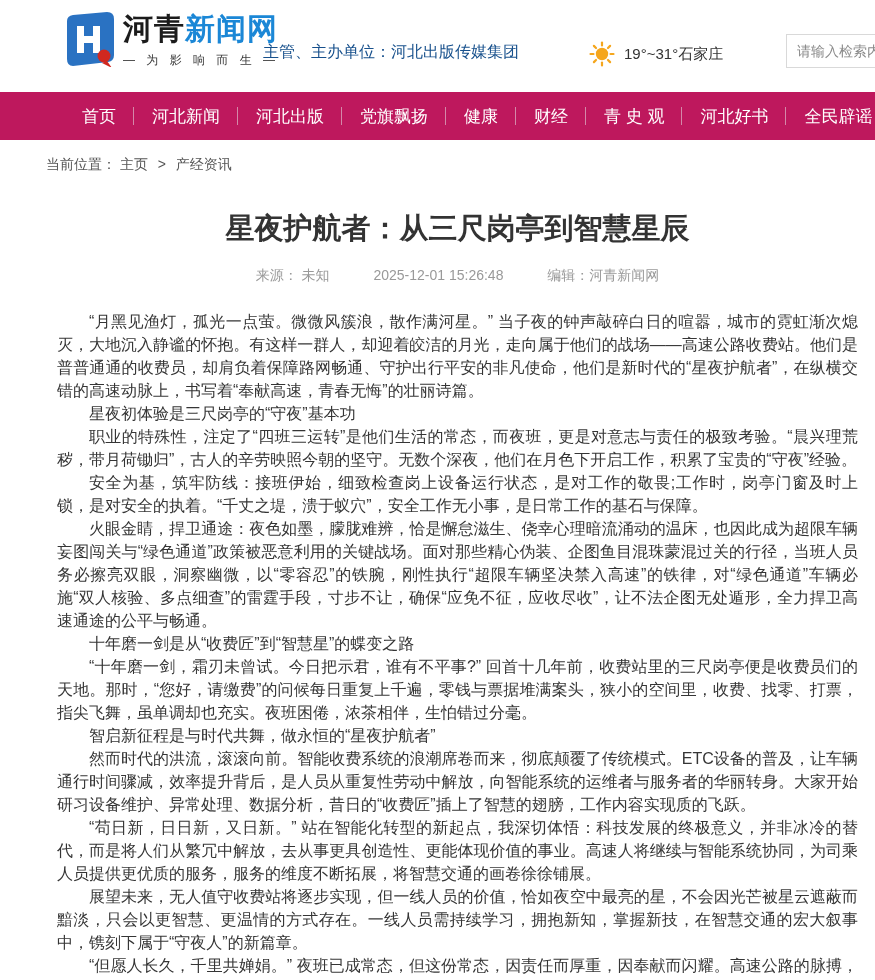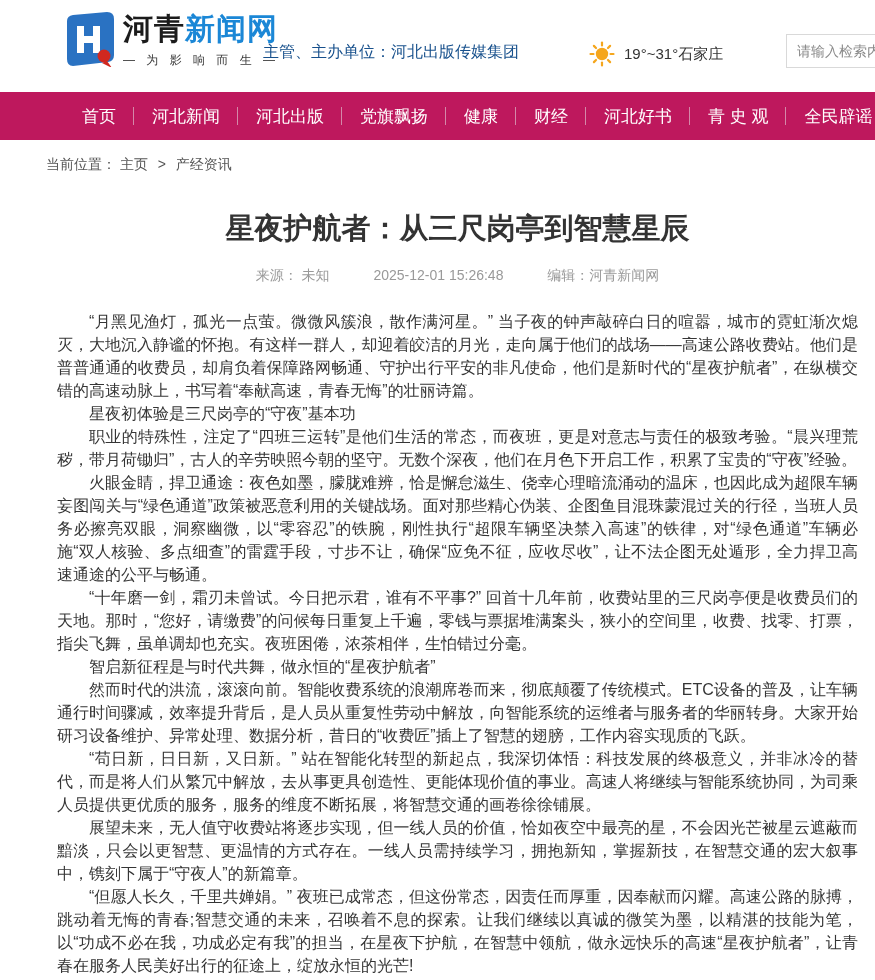--- a/index.html
+++ b/index.html
@@ -109,22 +109,22 @@
 </div>
 
 <div class="nav">
   <ul class="nav-list">
       <li class="nav-item">首页</li>
       <li class="nav-item">河北新闻</li>
       <li class="nav-item">河北出版</li>
       <li class="nav-item">党旗飘扬</li>
       <li class="nav-item">健康</li>
       <li class="nav-item">财经</li>
+      <li class="nav-item">青 史 观</li>
       <li class="nav-item">河北好书</li>
-      <li class="nav-item">青 史 观</li>
       <li class="nav-item">全民辟谣</li>
     </ul>
 </div>
 
 <div class="breadcrumb">
   <span>当前位置：</span>
   <a>主页</a>
   <span class="crumb-sep">&gt;</span>
   <a>产经资讯</a>
 </div>
@@ -135,21 +135,23 @@
   <div class="article-meta">
     <span class="m"><span>来源：</span> <span>未知</span></span>
     <span class="m">2025-12-01 15:26:48</span>
     <span class="m"><span>编辑：</span><span>河青新闻网</span></span>
   </div>
 
   <div class="article-body">
       <p>“月黑见渔灯，孤光一点萤。微微风簇浪，散作满河星。” 当子夜的钟声敲碎白日的喧嚣，城市的霓虹渐次熄灭，大地沉入静谧的怀抱。有这样一群人，却迎着皎洁的月光，走向属于他们的战场——高速公路收费站。他们是普普通通的收费员，却肩负着保障路网畅通、守护出行平安的非凡使命，他们是新时代的“星夜护航者”，在纵横交错的高速动脉上，书写着“奉献高速，青春无悔”的壮丽诗篇。</p>
       <p>星夜初体验是三尺岗亭的“守夜”基本功</p>
       <p>职业的特殊性，注定了“四班三运转”是他们生活的常态，而夜班，更是对意志与责任的极致考验。“晨兴理荒秽，带月荷锄归”，古人的辛劳映照今朝的坚守。无数个深夜，他们在月色下开启工作，积累了宝贵的“守夜”经验。</p>
+      <p>安全为基，筑牢防线：接班伊始，细致检查岗上设备运行状态，是对工作的敬畏;工作时，岗亭门窗及时上锁，是对安全的执着。“千丈之堤，溃于蚁穴”，安全工作无小事，是日常工作的基石与保障。</p>
       <p>火眼金睛，捍卫通途：夜色如墨，朦胧难辨，恰是懈怠滋生、侥幸心理暗流涌动的温床，也因此成为超限车辆妄图闯关与“绿色通道”政策被恶意利用的关键战场。面对那些精心伪装、企图鱼目混珠蒙混过关的行径，当班人员务必擦亮双眼，洞察幽微，以“零容忍”的铁腕，刚性执行“超限车辆坚决禁入高速”的铁律，对“绿色通道”车辆必施“双人核验、多点细查”的雷霆手段，寸步不让，确保“应免不征，应收尽收”，让不法企图无处遁形，全力捍卫高速通途的公平与畅通。</p>
+      <p>十年磨一剑是从“收费匠”到“智慧星”的蝶变之路</p>
       <p>“十年磨一剑，霜刃未曾试。今日把示君，谁有不平事?” 回首十几年前，收费站里的三尺岗亭便是收费员们的天地。那时，“您好，请缴费”的问候每日重复上千遍，零钱与票据堆满案头，狭小的空间里，收费、找零、打票，指尖飞舞，虽单调却也充实。夜班困倦，浓茶相伴，生怕错过分毫。</p>
       <p>智启新征程是与时代共舞，做永恒的“星夜护航者”</p>
       <p>然而时代的洪流，滚滚向前。智能收费系统的浪潮席卷而来，彻底颠覆了传统模式。ETC设备的普及，让车辆通行时间骤减，效率提升背后，是人员从重复性劳动中解放，向智能系统的运维者与服务者的华丽转身。大家开始研习设备维护、异常处理、数据分析，昔日的“收费匠”插上了智慧的翅膀，工作内容实现质的飞跃。</p>
       <p>“苟日新，日日新，又日新。” 站在智能化转型的新起点，我深切体悟：科技发展的终极意义，并非冰冷的替代，而是将人们从繁冗中解放，去从事更具创造性、更能体现价值的事业。高速人将继续与智能系统协同，为司乘人员提供更优质的服务，服务的维度不断拓展，将智慧交通的画卷徐徐铺展。</p>
       <p>展望未来，无人值守收费站将逐步实现，但一线人员的价值，恰如夜空中最亮的星，不会因光芒被星云遮蔽而黯淡，只会以更智慧、更温情的方式存在。一线人员需持续学习，拥抱新知，掌握新技，在智慧交通的宏大叙事中，镌刻下属于“守夜人”的新篇章。</p>
       <p>“但愿人长久，千里共婵娟。” 夜班已成常态，但这份常态，因责任而厚重，因奉献而闪耀。高速公路的脉搏，跳动着无悔的青春;智慧交通的未来，召唤着不息的探索。让我们继续以真诚的微笑为墨，以精湛的技能为笔，以“功成不必在我，功成必定有我”的担当，在星夜下护航，在智慧中领航，做永远快乐的高速“星夜护航者”，让青春在服务人民美好出行的征途上，绽放永恒的光芒!</p>
     </div>
 </div>
 
 </body></html>

